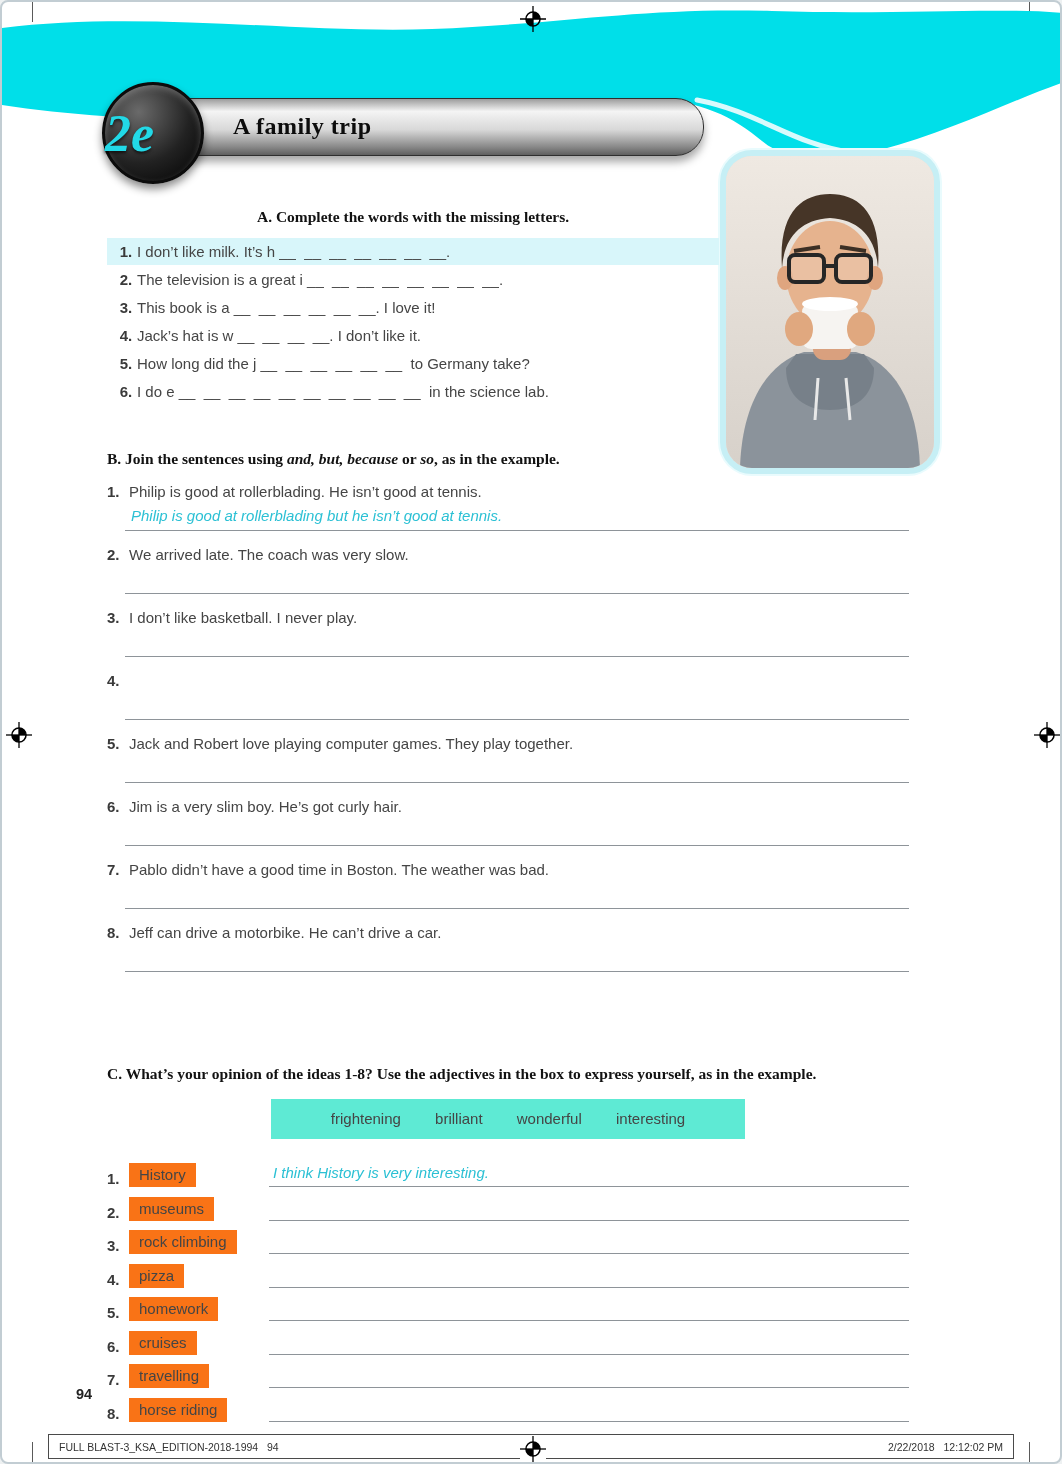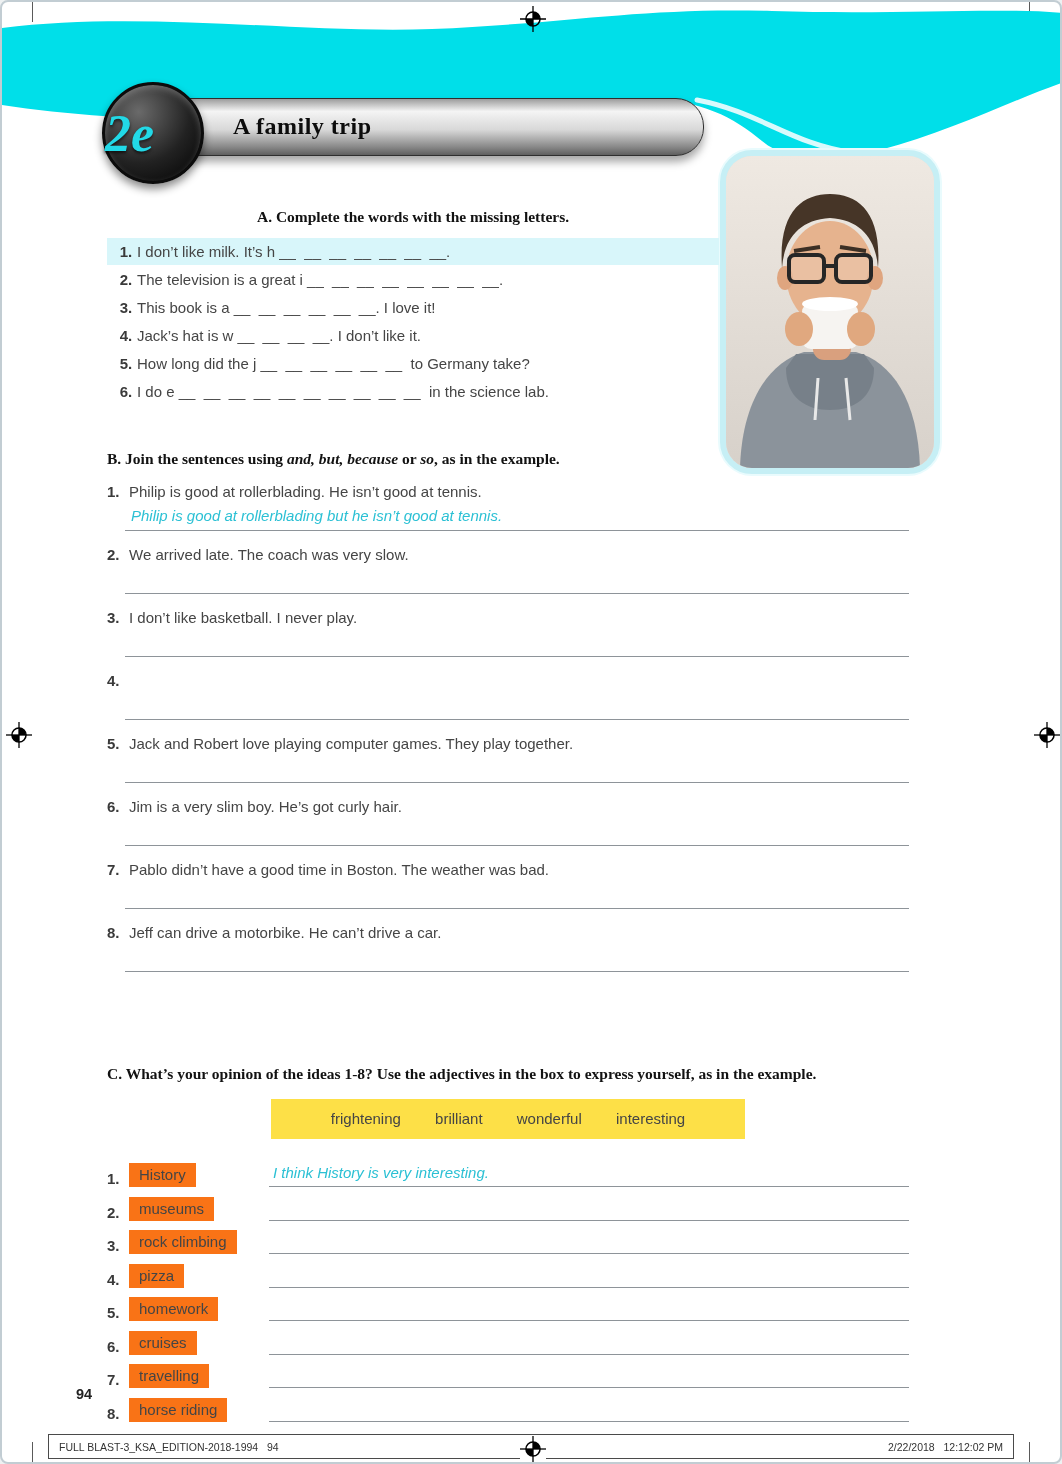--- a/index.html
+++ b/index.html
@@ -49,21 +49,21 @@
   .a-row{display:flex;align-items:baseline;font-size:15px;padding:5px 8px;margin-bottom:1px;}
   .a-row.highlight{background:#d8f6fa;}
   
   .section-b{position:absolute;left:105px;top:448px;width:802px;}
   .b-item{margin-top:15px;}
   .b-sentence{display:flex;align-items:baseline;font-size:15px;}
   .b-line{margin-top:7px;margin-left:18px;min-height:23px;border-bottom:1px solid #8e9499;padding-left:6px;}
   .example{color:#2bc0d4;font-style:italic;font-size:15px;}
   
   .section-c{position:absolute;left:105px;top:1020px;width:802px;margin-top:43px;}
-  .adj-box{width:474px;margin:16px auto 0;background:#fde047;padding:9px 0;text-align:center;font-size:15px;color:#454545;}
+  .adj-box{width:474px;margin:16px auto 0;background:#5eead4;padding:9px 0;text-align:center;font-size:15px;color:#454545;}
   .adj-line{line-height:22px;}
   .adj-line span{display:inline-block;margin:0 15px;}
   .c-list{margin-top:24px;}
   .c-row{display:flex;align-items:flex-end;height:24px;margin-bottom:9.5px;font-size:15px;}
   .chip-wrap{flex:0 0 122px;}
   .chip{display:inline-block;background:#f97316;padding:3px 10px 4px;color:#454545;white-space:nowrap;}
   .c-line{flex:1;border-bottom:1px solid #8e9499;margin-left:18px;padding-left:4px;height:22px;}
   
   .page-num{position:absolute;left:74px;top:1384px;font-weight:bold;font-size:14.5px;color:#222;text-align:center;}
   .footer-bar{

